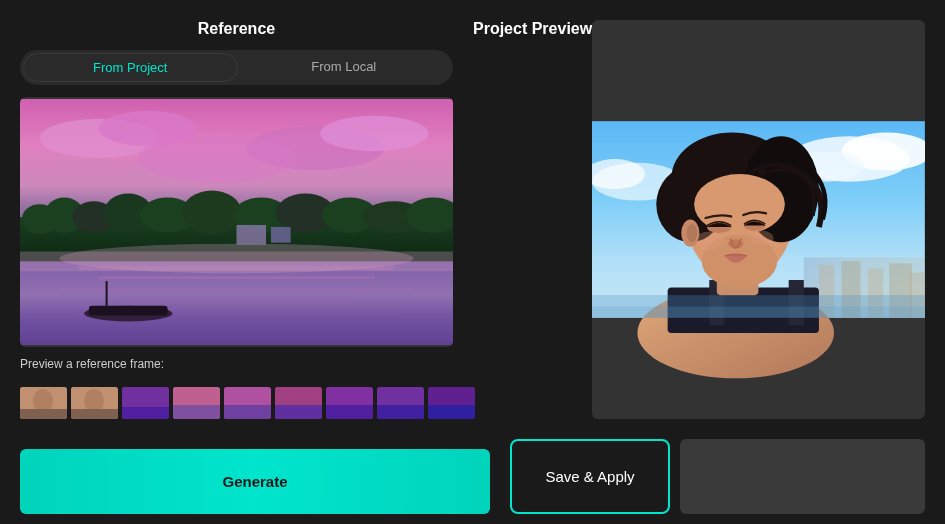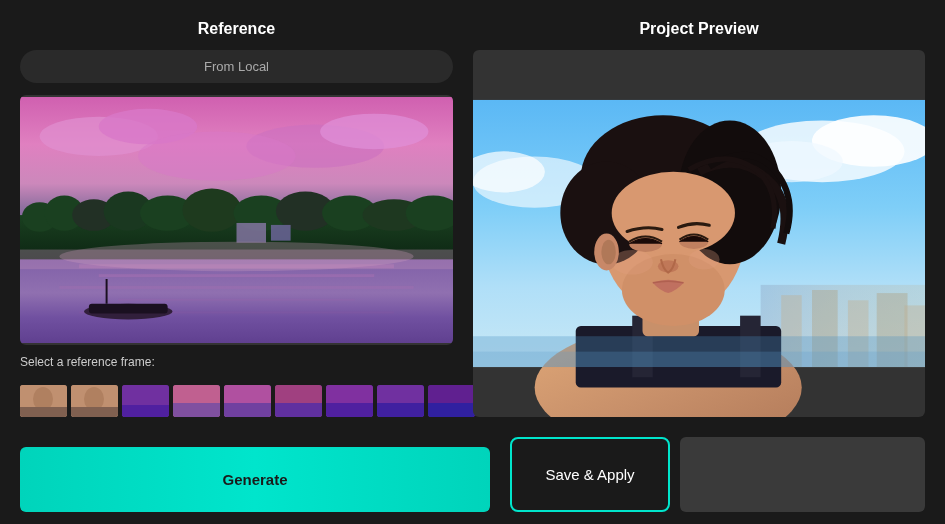--- a/index.html
+++ b/index.html
@@ -107,21 +107,21 @@
       color: #1a1a1a;
       font-size: 15px;
       font-weight: bold;
       cursor: pointer;
       margin-top: 10px;
     }
 
     
     .right-panel {
       display: flex;
-      flex-direction: column;
+      flex-direction: row;
       flex: 1;
     }
 
     .panel-title-right {
       font-size: 16px;
       font-weight: bold;
       text-align: center;
       margin-bottom: 12px;
       color: #ffffff;
     }
@@ -195,20 +195,21 @@
 </head>
 <body>
 
 <div class="main-container">
 
   <div class="left-panel">
 
     <div class="panel-title">Reference</div>
 
     <div class="tab-bar">
+      <div class="tab active">From Project</div>
       <div class="tab inactive">From Local</div>
     </div>
 
     <div class="reference-image">
       
       <svg class="ref-scene" viewBox="0 0 440 250" xmlns="http://www.w3.org/2000/svg">
 
         <defs>
           <linearGradient id="skyGrad" x1="0" y1="0" x2="0" y2="1">
             <stop offset="0%" stop-color="#d060b0"></stop>
@@ -265,21 +266,21 @@
         <rect x="0" y="155" width="440" height="20" fill="#c090b8" opacity="0.35"></rect>
         <ellipse cx="220" cy="162" rx="180" ry="15" fill="#d0a0c0" opacity="0.3"></ellipse>
 
         <ellipse cx="110" cy="218" rx="45" ry="8" fill="#2a1a30" opacity="0.9"></ellipse>
         <rect x="70" y="210" width="80" height="10" rx="3" fill="#1a1020"></rect>
 
         <line x1="88" y1="210" x2="88" y2="185" stroke="#1a1020" stroke-width="2"></line>
       </svg>
     </div>
 
-    <div class="select-frame-label">Select a reference frame:</div>
+    <div class="select-frame-label">Preview a reference frame:</div>
 
     <div class="filmstrip">
 
       <div class="filmstrip-thumb thumb-face1">
         <svg width="47" height="32" viewBox="0 0 47 32">
             <rect width="47" height="32" fill="#c09070"></rect>
             <ellipse cx="23" cy="14" rx="10" ry="12" fill="#b08060"></ellipse>
             <rect x="0" y="22" width="47" height="10" fill="#806050"></rect>
           </svg>
       </div>

